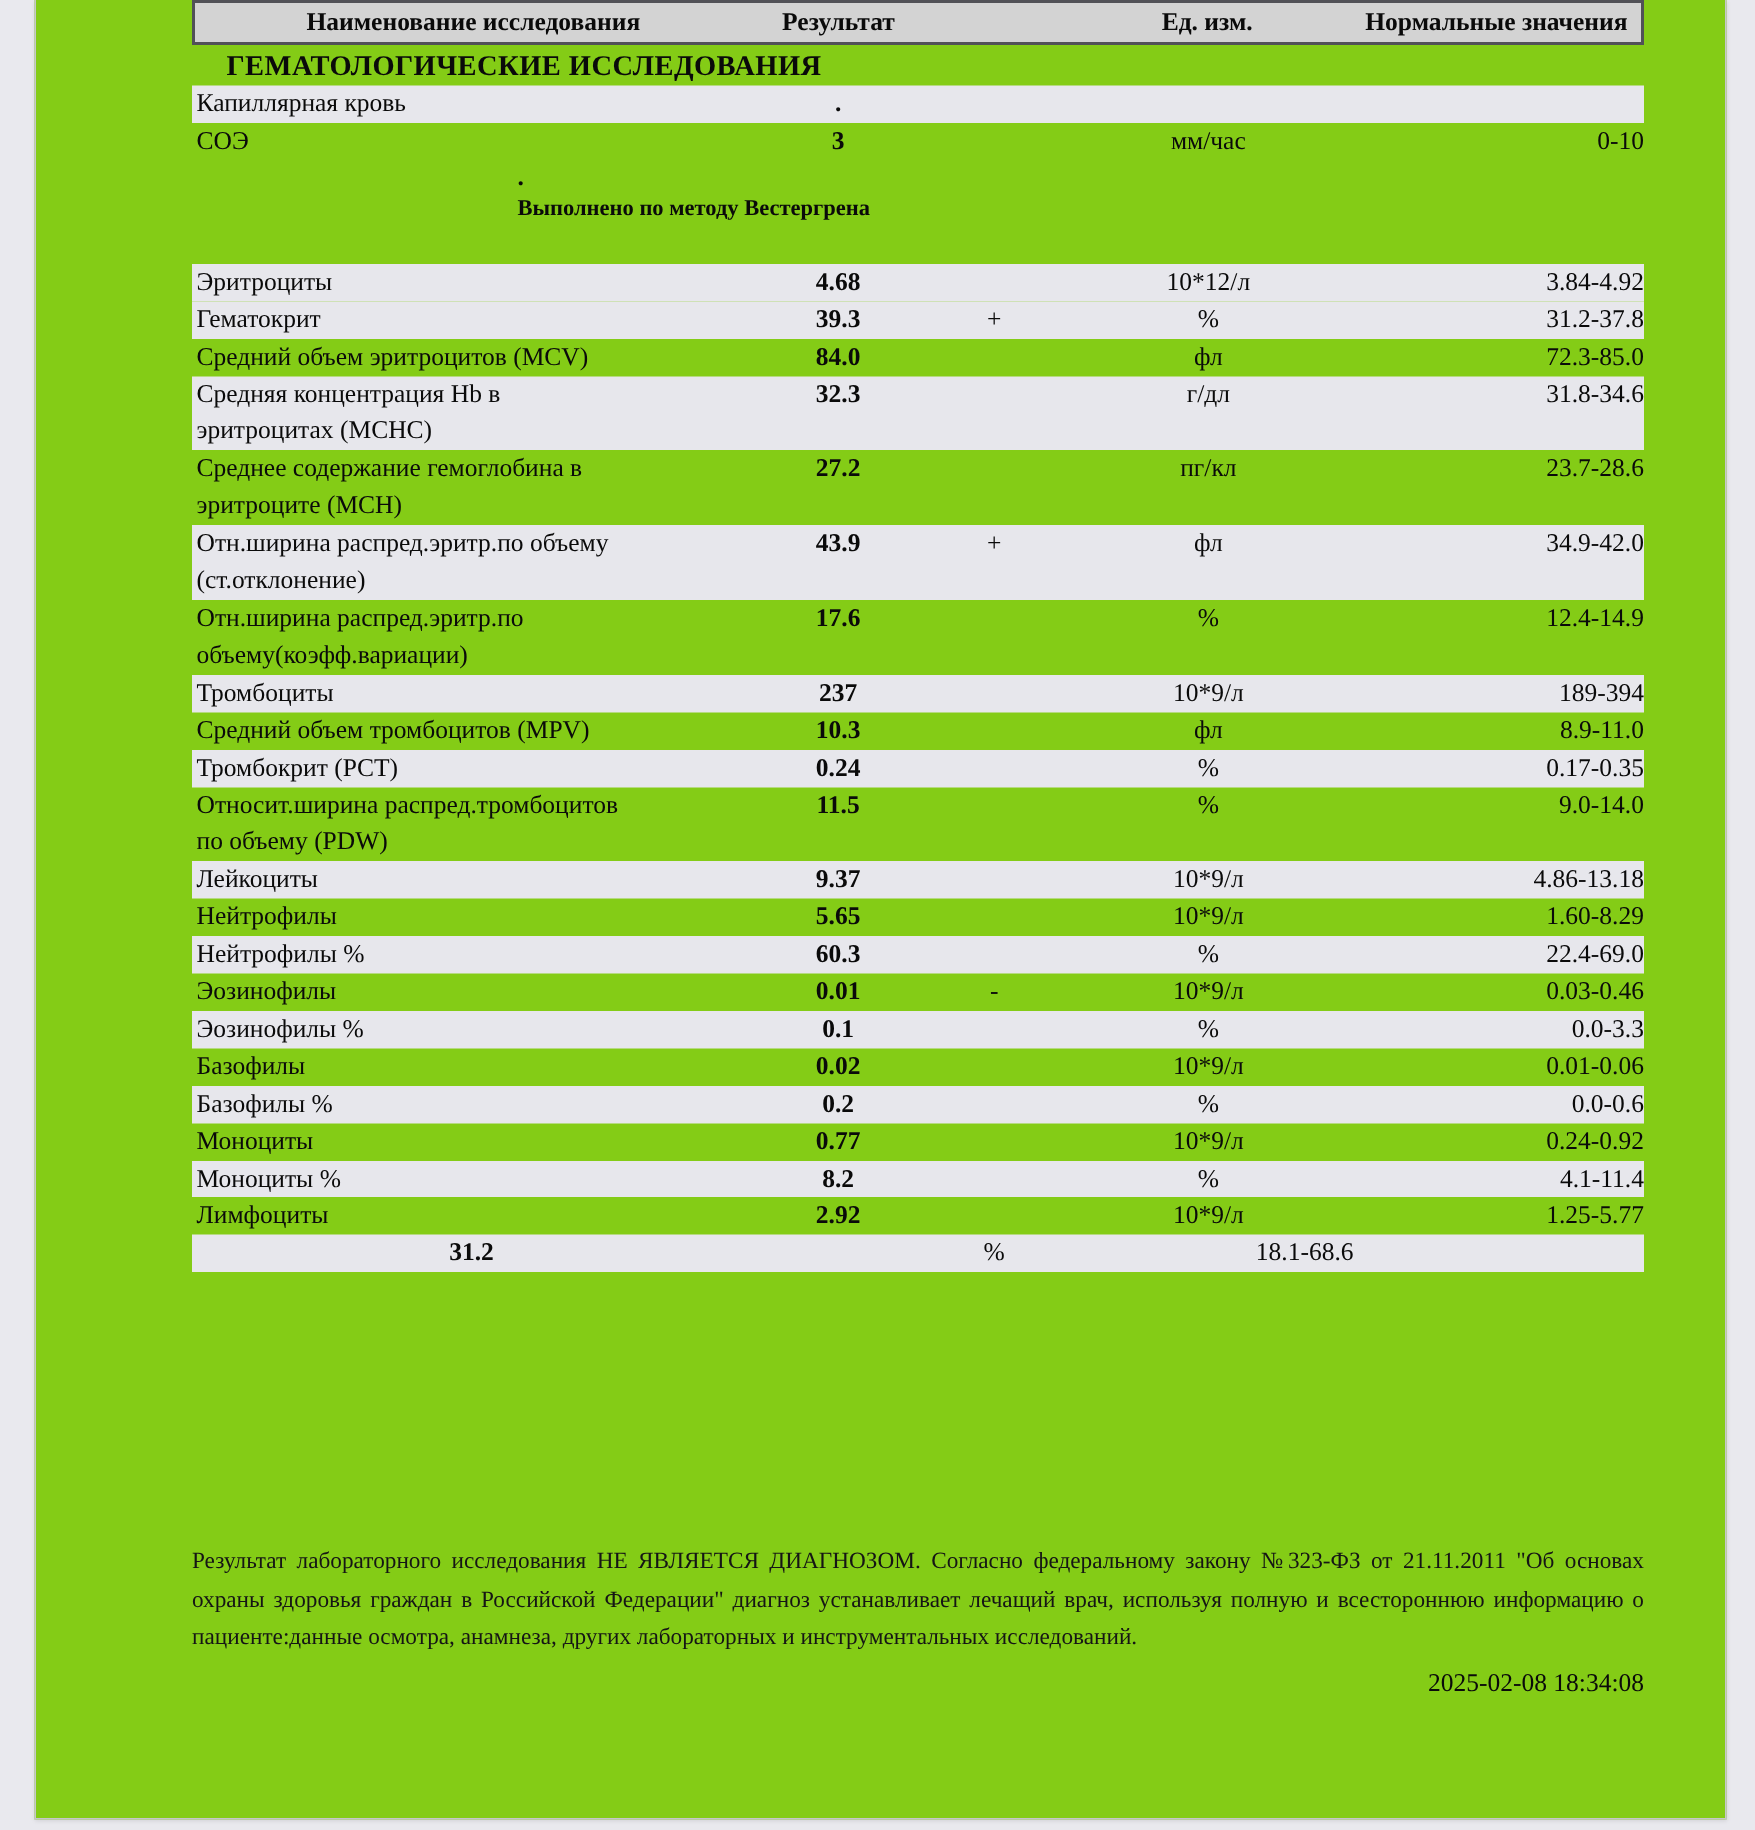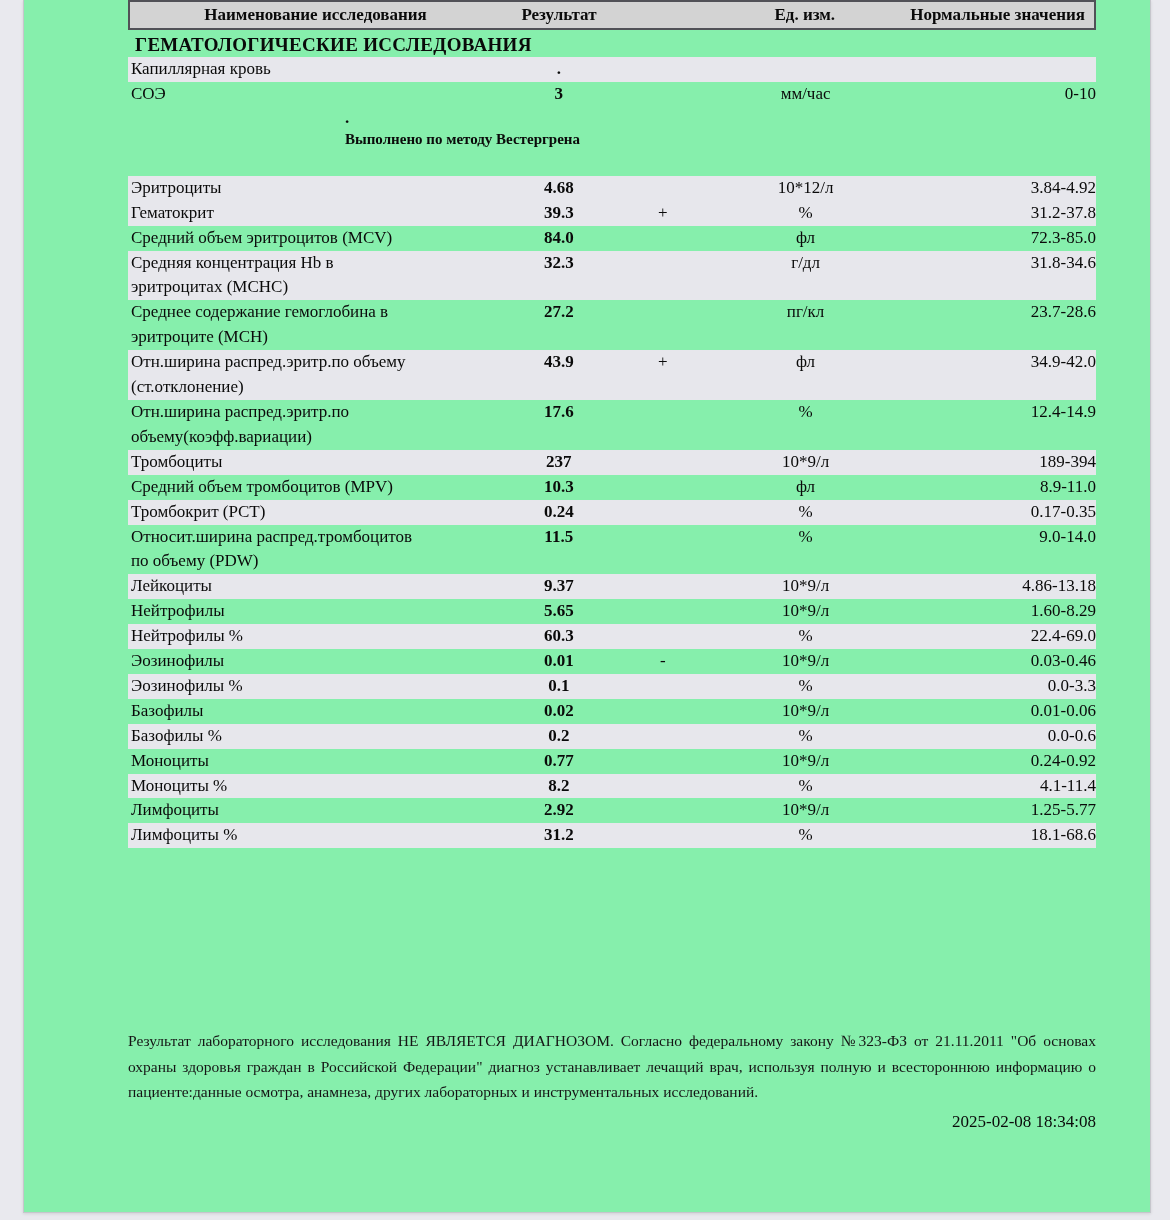--- a/index.html
+++ b/index.html
@@ -7,21 +7,21 @@
     width:1170px; height:1220px;
     background:#e9e9ee;
     font-family:"Liberation Serif","DejaVu Serif",serif;
     color:#0a0a0a;
     overflow:hidden;
     position:relative;
   }
   .page {
     position:absolute; left:23px; top:0;
     width:1128px; height:1213px;
-    background:#86efac;
+    background:#84cc16;
     border:1px solid #c6c6cc; border-top:none;
     box-shadow:0 1px 3px rgba(0,0,0,0.10);
   }
   .content {
     position:absolute; left:104px; top:0; width:968px;
   }
   .header-row {
     display:grid;
     grid-template-columns:38.5% 12% 9.5% 20% 20%;
     align-items:center;
@@ -29,20 +29,21 @@
     background:#d3d3d3;
     border:2px solid #515157;
     font-weight:bold; font-size:17px;
   }
   .header-row .hc { text-align:center; white-space:nowrap; }
   .section-title {
     font-size:19px; font-weight:bold;
     letter-spacing:0.3px;
     padding:4px 0 3px 7px;
     height:27px;
+    margin-left:16px;
   }
   .row {
     display:grid;
     grid-template-columns:38.5% 12% 9.5% 20% 20%;
     font-size:17px;
     line-height:24.9px;
     align-items:start;
   }
   .row.shaded { background:#e7e7ec; }
   .row .name { padding-left:3px; white-space:pre-line; }
@@ -258,21 +259,20 @@
     <div class="normal">4.1-11.4</div>
   </div>
         <div class="row">
     <div class="name">Лимфоциты</div>
     <div class="result">2.92</div>
     <div class="flag"></div>
     <div class="units">10*9/л</div>
     <div class="normal">1.25-5.77</div>
   </div>
         <div class="row shaded">
-    <div class="name">Лимфоциты %</div>
     <div class="result">31.2</div>
     <div class="flag"></div>
     <div class="units">%</div>
     <div class="normal">18.1-68.6</div>
   </div>
       </div>
 
   </div>
 
   <div class="footer-block">

